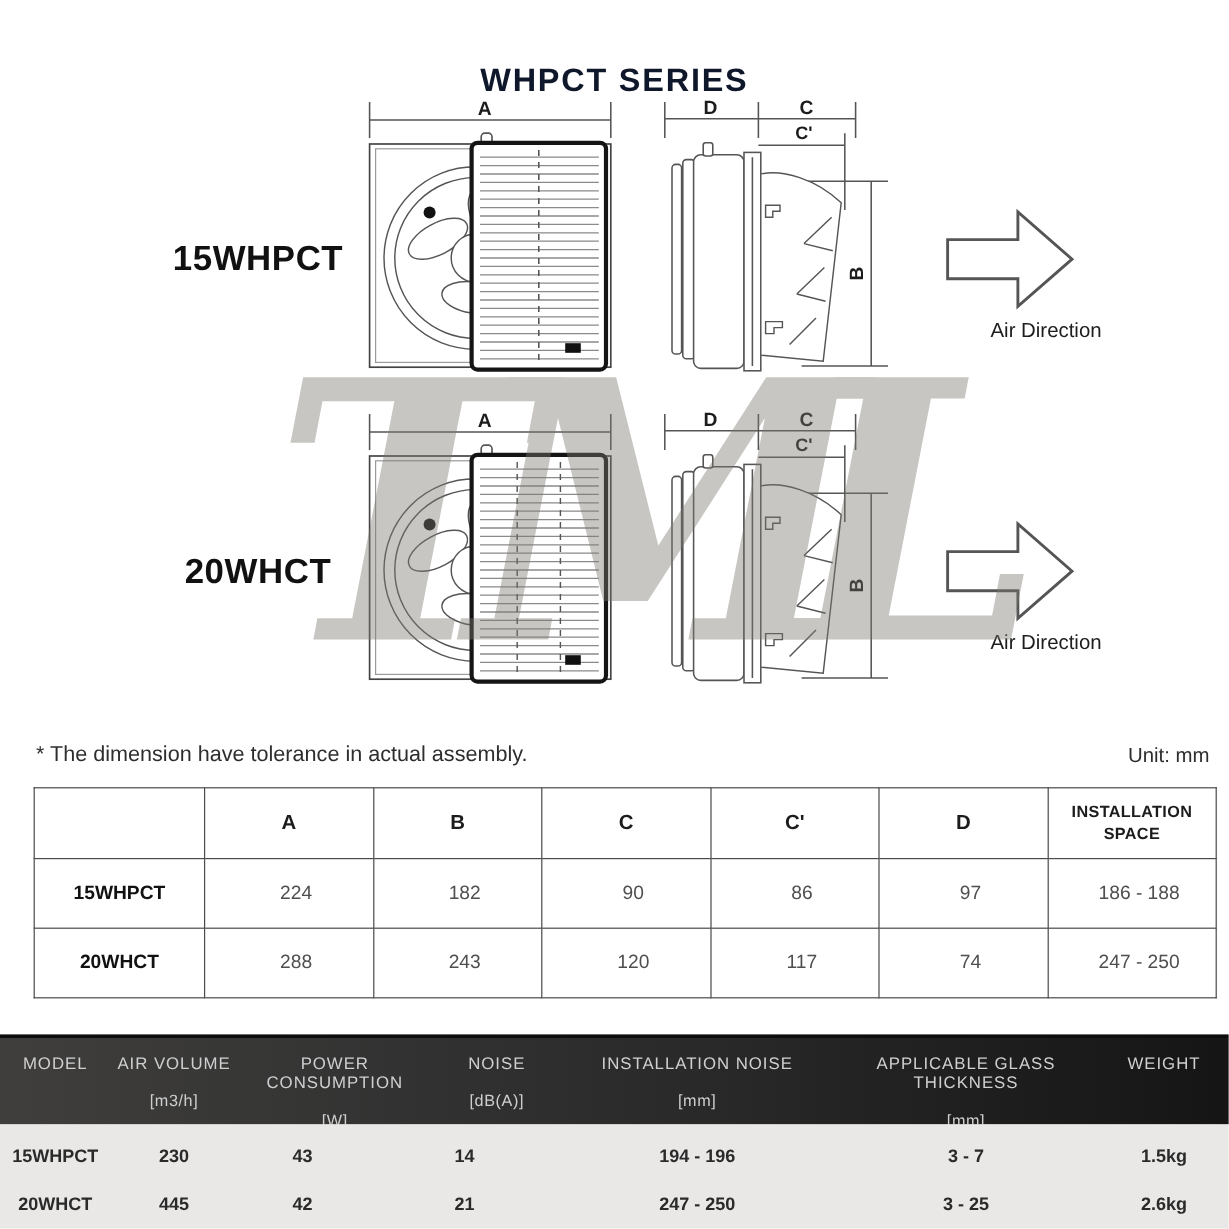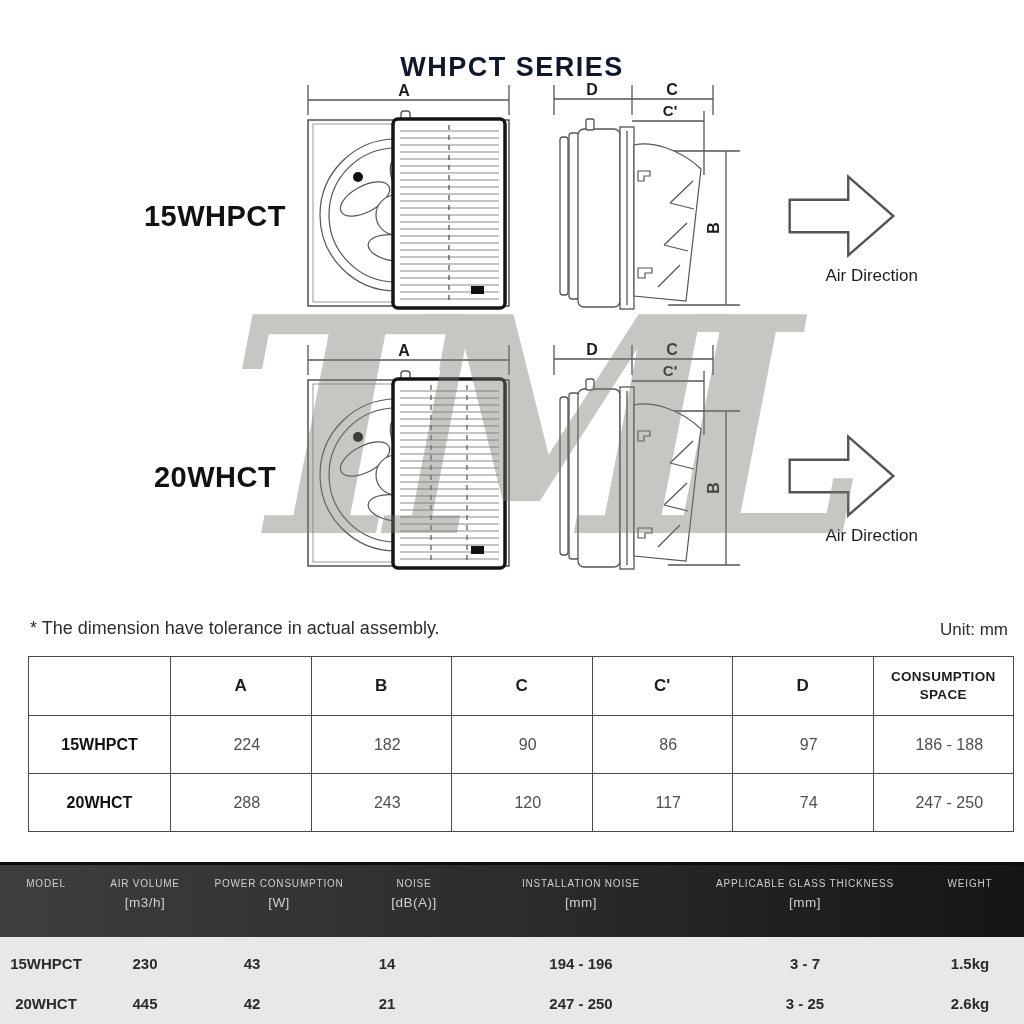--- a/index.html
+++ b/index.html
@@ -41,22 +41,22 @@
   table.dim tbody tr { height:58px; }
   th.dimhead { font-size:17px; font-weight:bold; color:#1c1c1c; }
   th.dimhead.small { font-size:13.5px; line-height:1.3; letter-spacing:0.3px; }
   td.model-cell { font-size:16px; font-weight:bold; color:#111; }
   td.val-cell { font-size:16px; color:#4f4f4f;padding-left:12px; }
 
   .spec-head { position:absolute; left:0; top:862px; width:1024px; height:75px;
                background:linear-gradient(90deg,#3f3e3d 0%, #2a2a2a 55%, #151515 100%);
                border-top:3px solid #0d0d0d; display:flex; z-index:2; }
   .spec-head .cell { text-align:center; padding-top:13px; }
-  .spec-head .lab { font-size:10px; color:#cfcfcf; letter-spacing:0.8px; }
-  .spec-head .unit-lab { font-size:13.5px; color:#cfcfcf; letter-spacing:0.5px; margin-top:6px; }
+  .spec-head .lab { font-size:14px; color:#cfcfcf; letter-spacing:0.8px; }
+  .spec-head .unit-lab { font-size:13.5px; color:#cfcfcf; letter-spacing:0.5px; margin-top:16px; }
 
   .spec-body { position:absolute; left:0; top:937px; width:1024px; height:87px;
                background:#e9e8e7; padding-top:6px; z-index:2; }
   .spec-row { display:flex; height:40px; align-items:center; }
   .spec-row .cell { text-align:center; font-size:15px; font-weight:bold; color:#2a2a2a; }
 
   .c0 { width:92px; }  .c1 { width:106px; } .c2 { width:108px; } .c3 { width:162px; }
   .c4 { width:226px; } .c5 { width:222px; } .c6 { width:108px; }
 
   svg text { font-family:"Liberation Sans", sans-serif; font-weight:bold; fill:#1c1c1c; }
@@ -280,21 +280,21 @@
           <col>
       </colgroup>
       <thead>
         <tr>
           <th class="dimhead"></th>
           <th class="dimhead">A</th>
           <th class="dimhead">B</th>
           <th class="dimhead">C</th>
           <th class="dimhead">C'</th>
           <th class="dimhead">D</th>
-          <th class="dimhead small">CONSUMPTION SPACE</th>
+          <th class="dimhead small">INSTALLATION SPACE</th>
         </tr>
       </thead>
       <tbody>
         <tr>
           <td class="model-cell">15WHPCT</td>
           <td class="val-cell">224</td>
           <td class="val-cell">182</td>
           <td class="val-cell">90</td>
           <td class="val-cell">86</td>
           <td class="val-cell">97</td>

